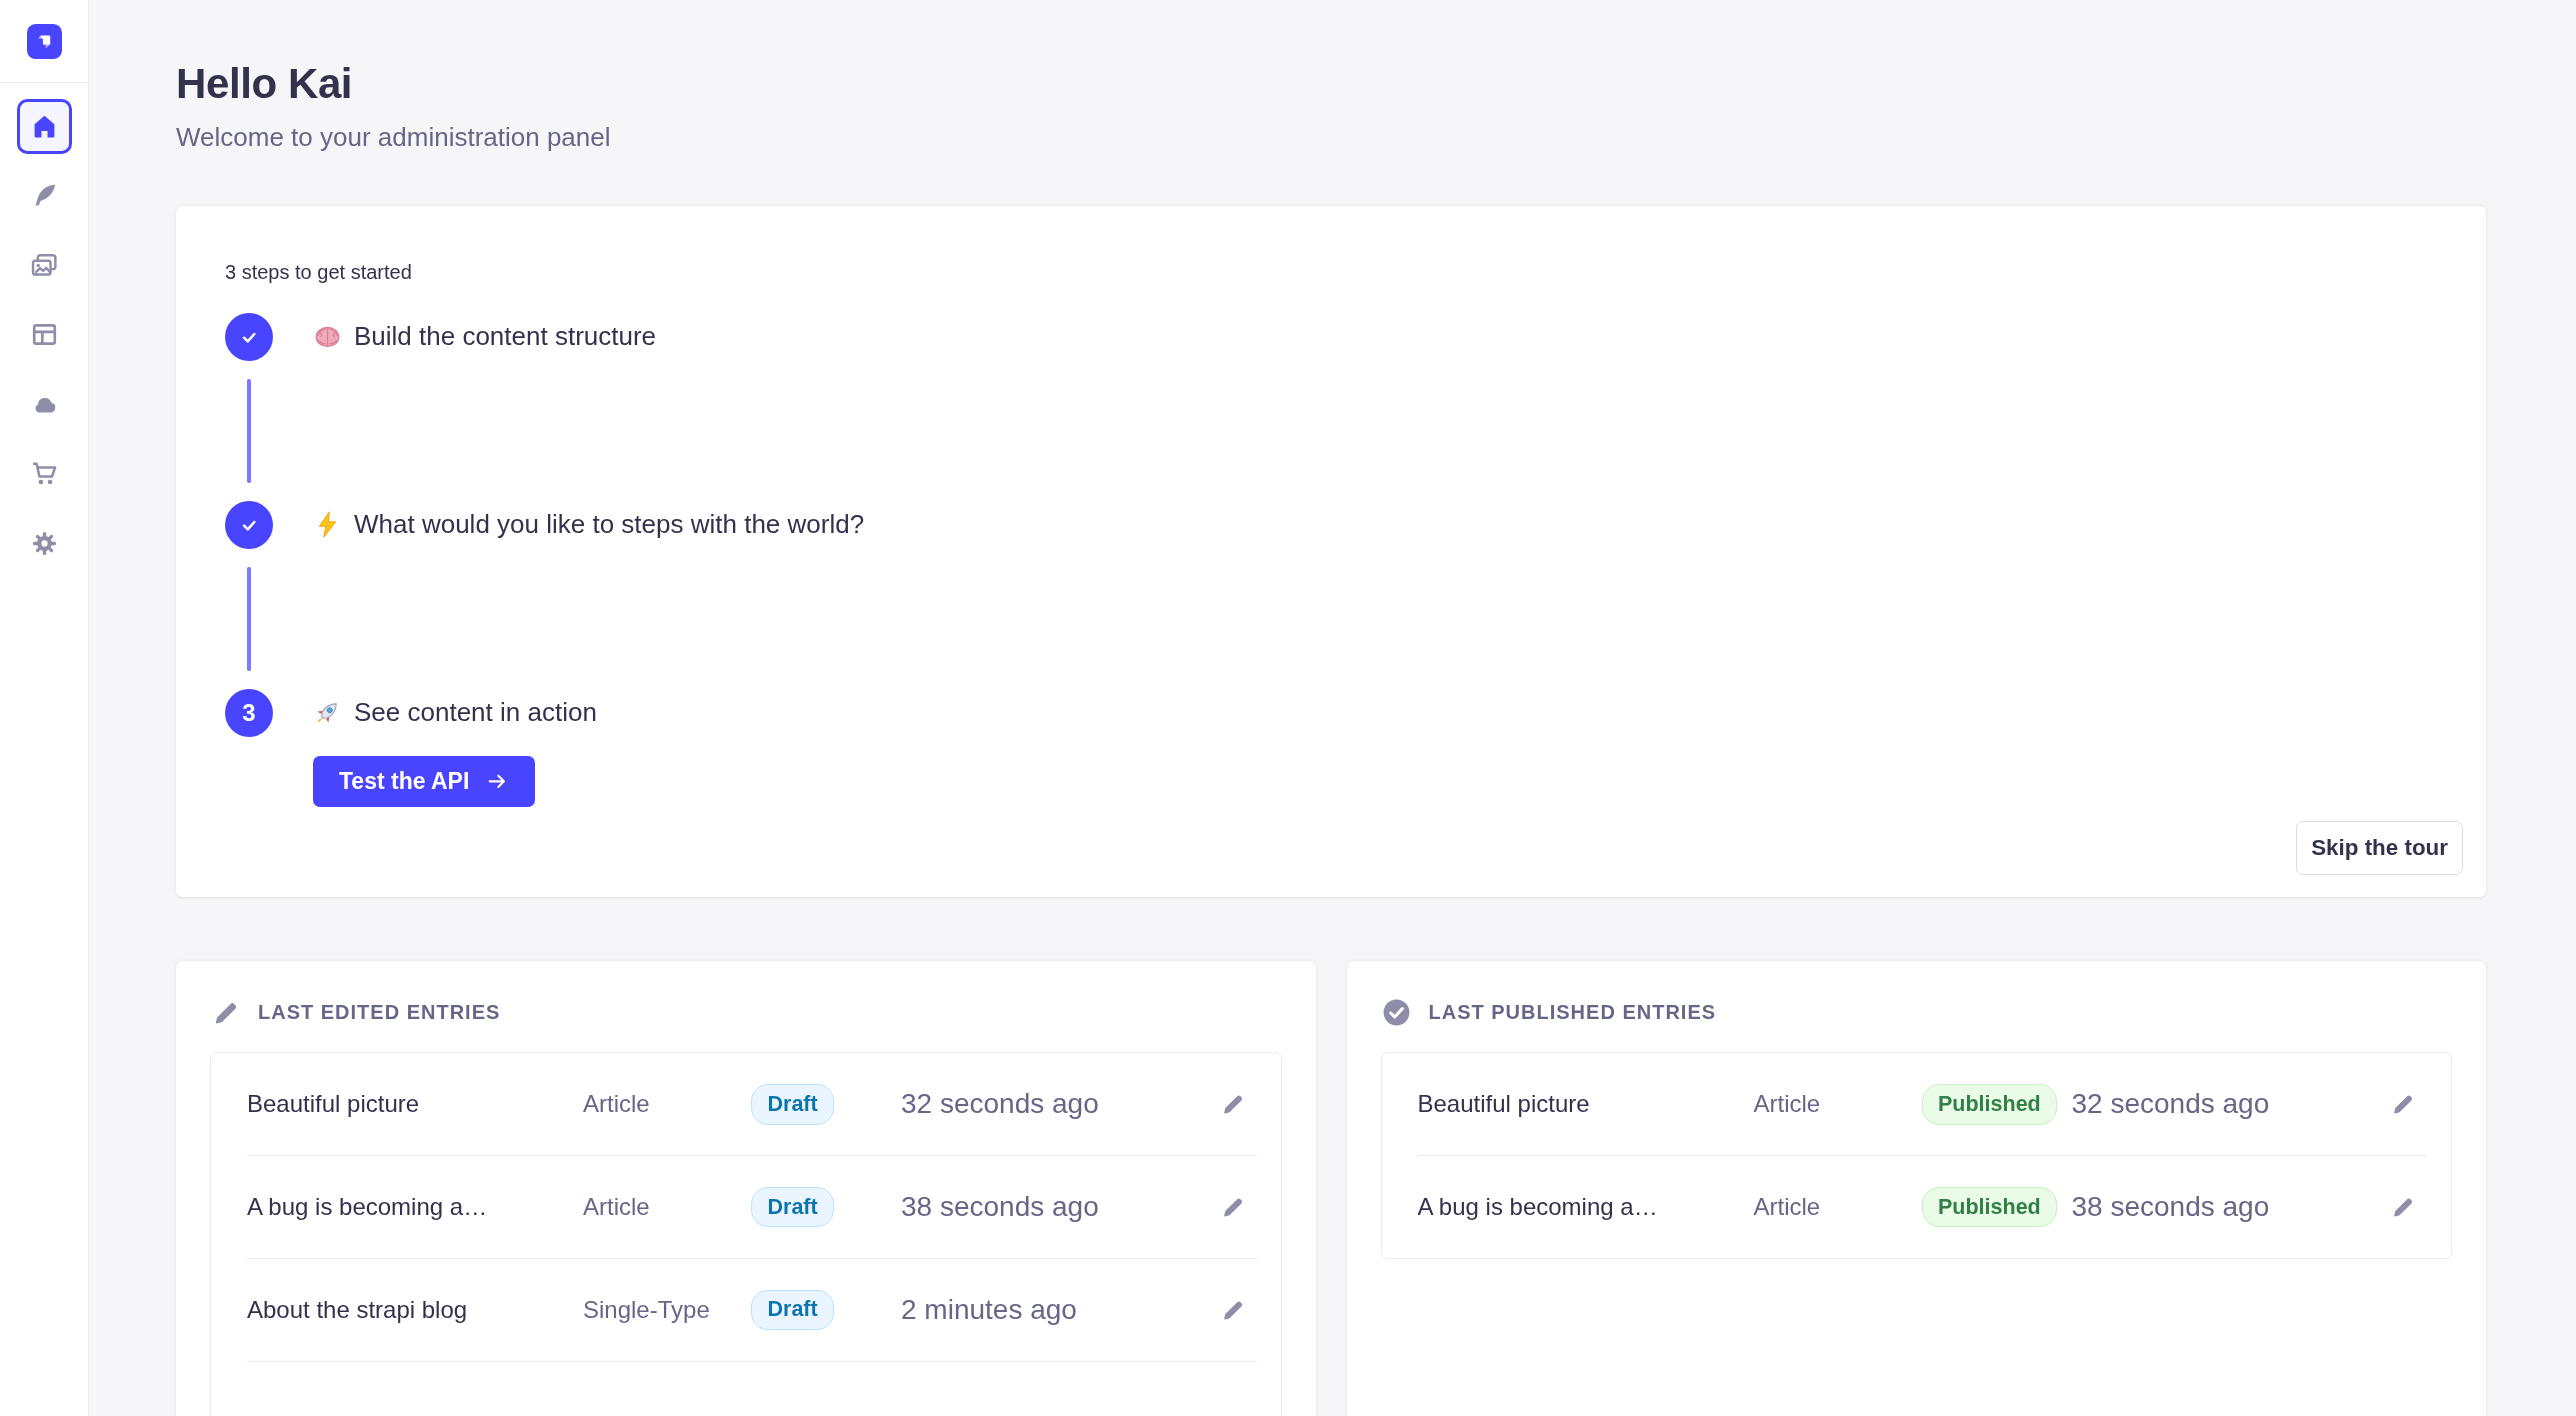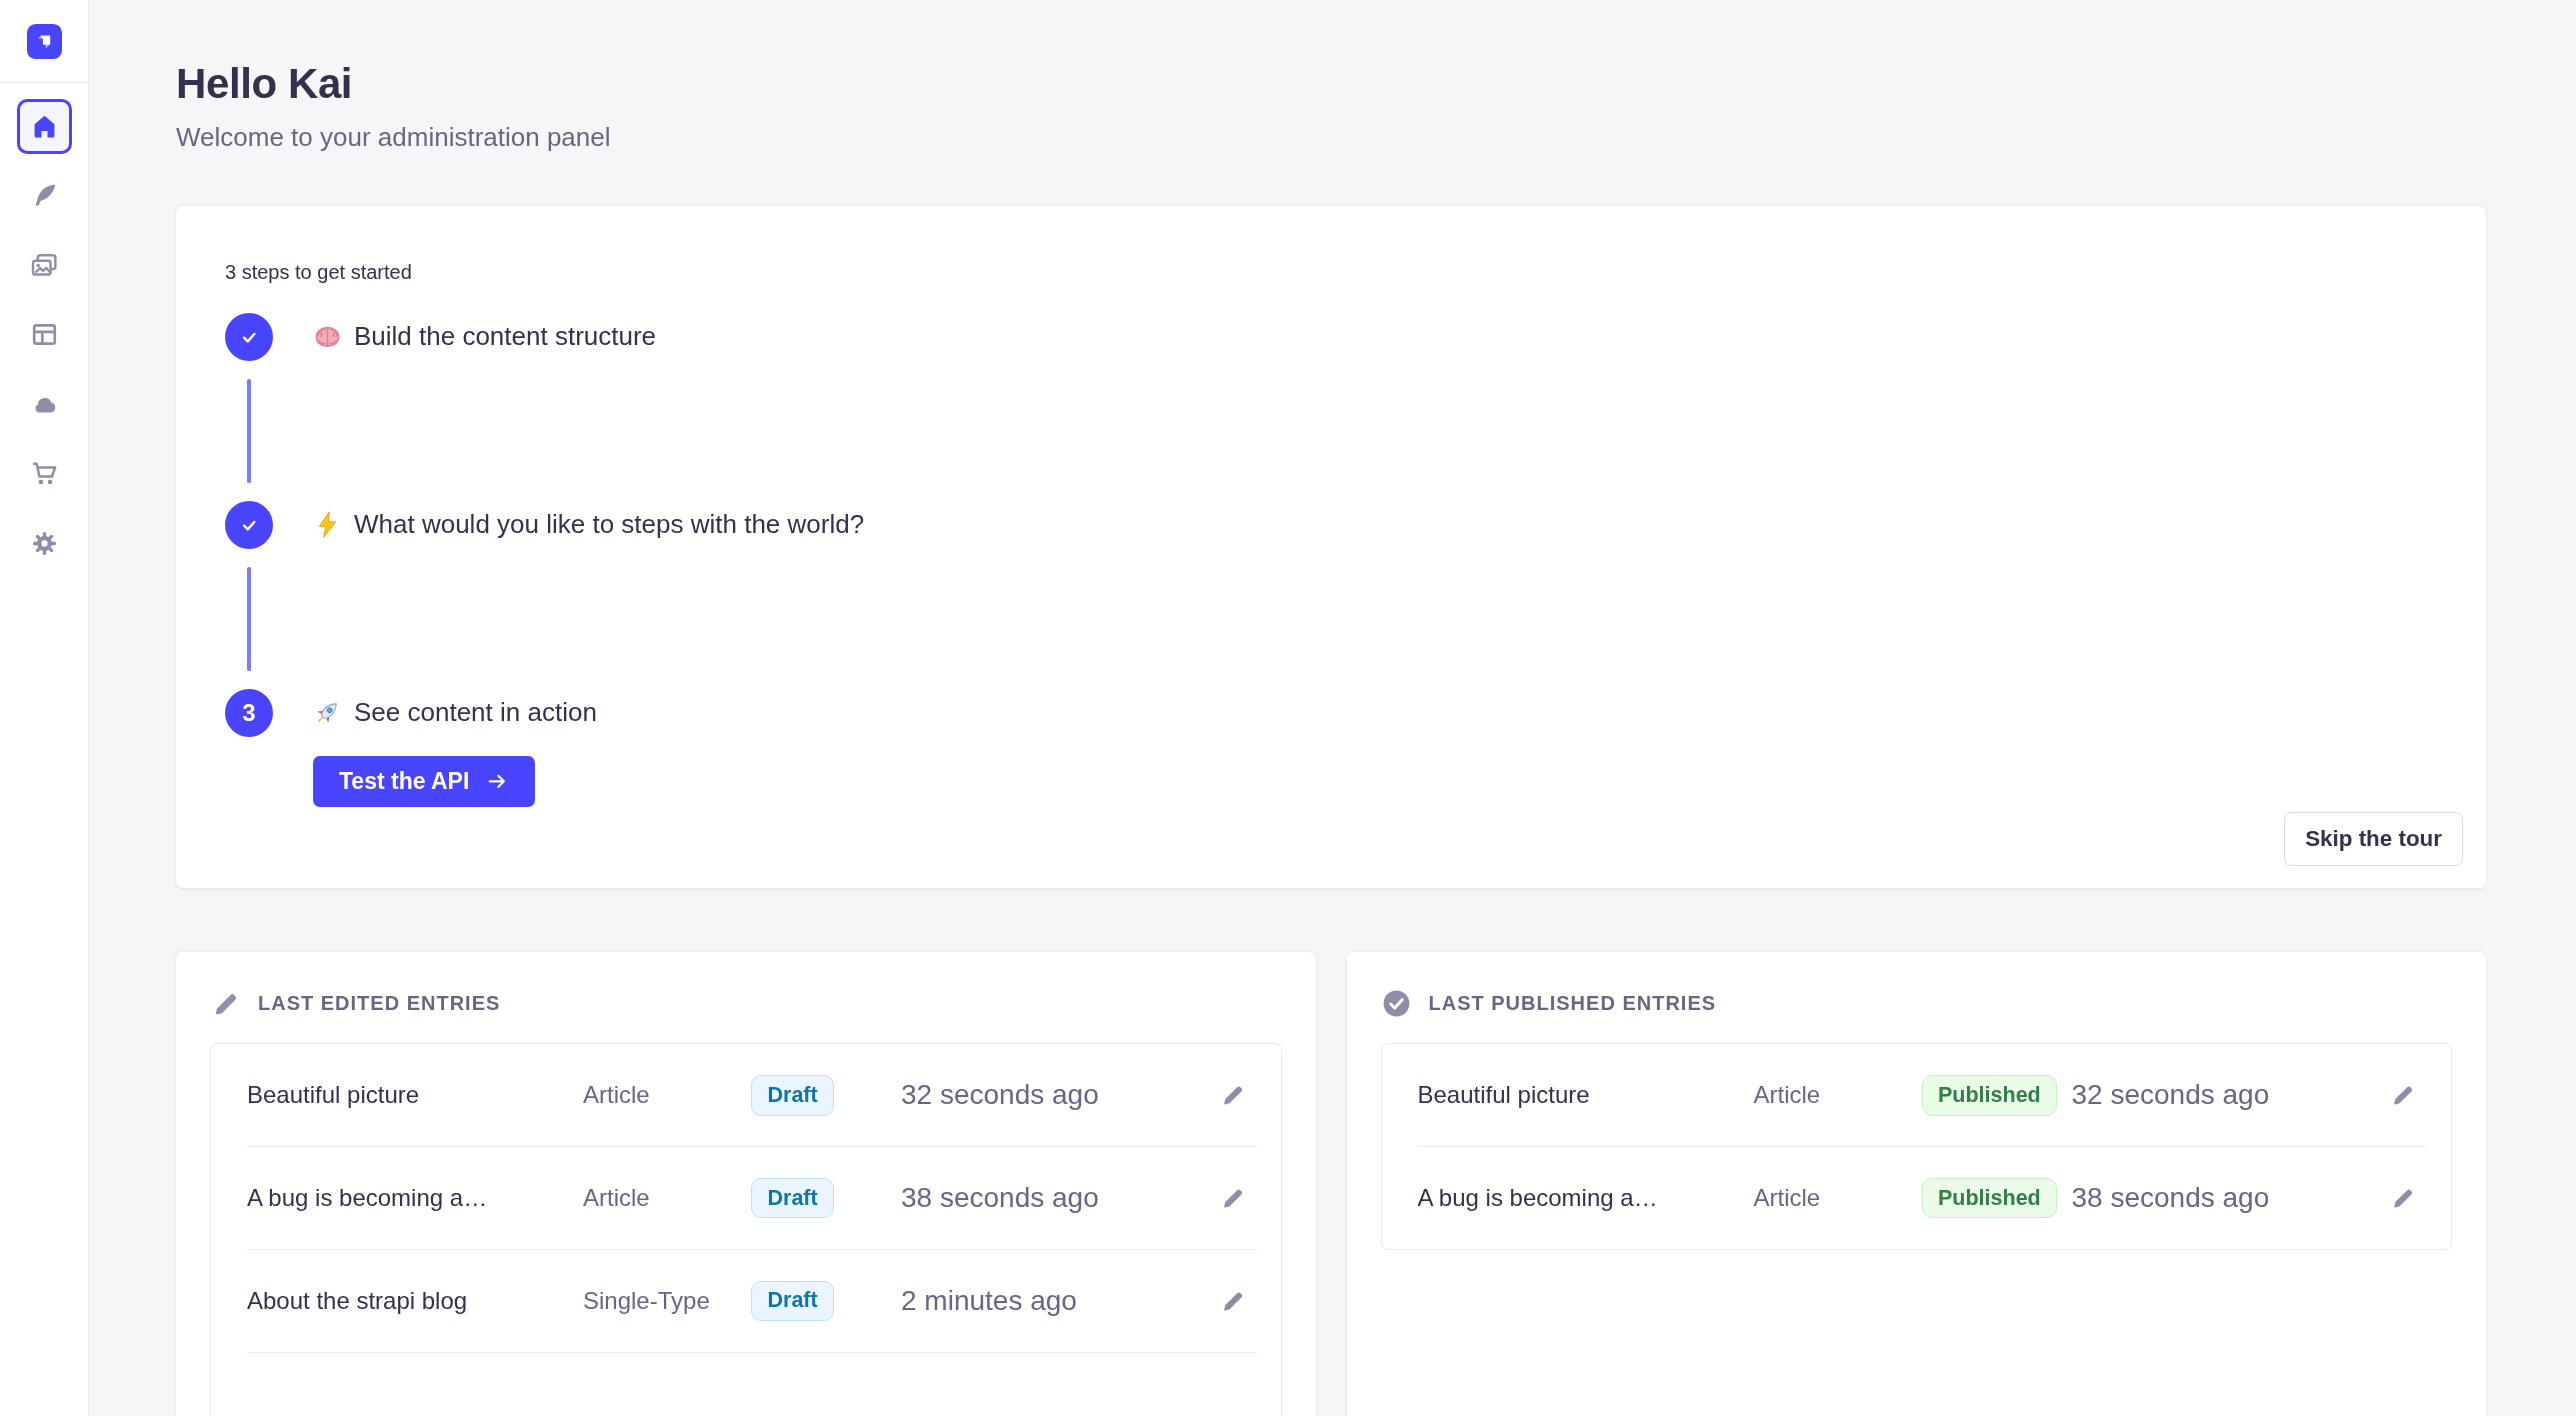--- a/index.html
+++ b/index.html
@@ -56,23 +56,23 @@
   .step-title { display:flex; align-items:center; gap:12px; height:48px; font-size:26px; font-weight:400; color:#32324d; }
   .step-title svg { width:29px; height:29px; flex:none; }
   .cta-btn {
     margin-top:19px; align-self:flex-start;
     display:inline-flex; align-items:center; gap:15.5px;
     background:#4945ff; color:#ffffff; border:none; border-radius:6.9px;
     padding:12px 26px; font-size:23px; font-weight:700; cursor:pointer;
     font-family:inherit;
   }
   .skip-btn {
-    align-self:flex-end; margin-top:5px;
+    align-self:flex-end; margin-top:14px;
     background:#ffffff; border:0.9px solid #dcdce4; border-radius:6.9px;
-    padding:13px 20px; font-size:22.4px; font-weight:600; color:#32324d;
+    padding:13px 14px; font-size:22.4px; font-weight:600; color:#32324d;
     cursor:pointer; font-family:inherit;
   }
 
   
   .panels { margin-top:64px; display:grid; grid-template-columns:1fr 1fr; gap:31px; align-items:start; }
   .panel {
     background:#ffffff; border-radius:6.9px; box-shadow:0 0.9px 3.4px rgba(33,33,52,0.1);
     padding:36px 34px 0 34px; height:654px;
   }
   .panel-head { display:flex; align-items:center; gap:17px; }
@@ -82,21 +82,21 @@
   .t-row {
     height:102px; display:grid;
     grid-template-columns:336px 168px 150px 1fr 48px;
     align-items:center; padding:0 31px 0 36px;
   }
   .row-divider { height:0.9px; background:#eaeaef; margin:0 24px 0 36px; }
   .cell-title { font-size:24px; color:#32324d; white-space:nowrap; overflow:hidden; text-overflow:ellipsis; padding-right:20.7px; }
   .cell-kind { font-size:24px; color:#666687; }
   .badge {
     display:inline-block; justify-self:start;
-    font-size:21.5px; font-weight:700; padding:6.9px 15.5px; border-radius:10px;
+    font-size:21.5px; font-weight:700; padding:6.9px 15.5px; border-radius:17px;
   }
   .badge-draft { background:#eaf5ff; color:#0c75af; border:1.7px solid #b8e1ff; }
   .badge-published { background:#eafbe7; color:#328048; border:1.7px solid #c6f0c2; }
   .cell-time { font-size:28px; color:#666687; }
   .edit-btn { background:none; border:none; cursor:pointer; justify-self:end; display:flex; padding:3.4px; }
   .edit-btn svg { width:27.5px; height:27.5px; }
   .table-filler { height:103px; }
 </style>
 </head>
 <body>

